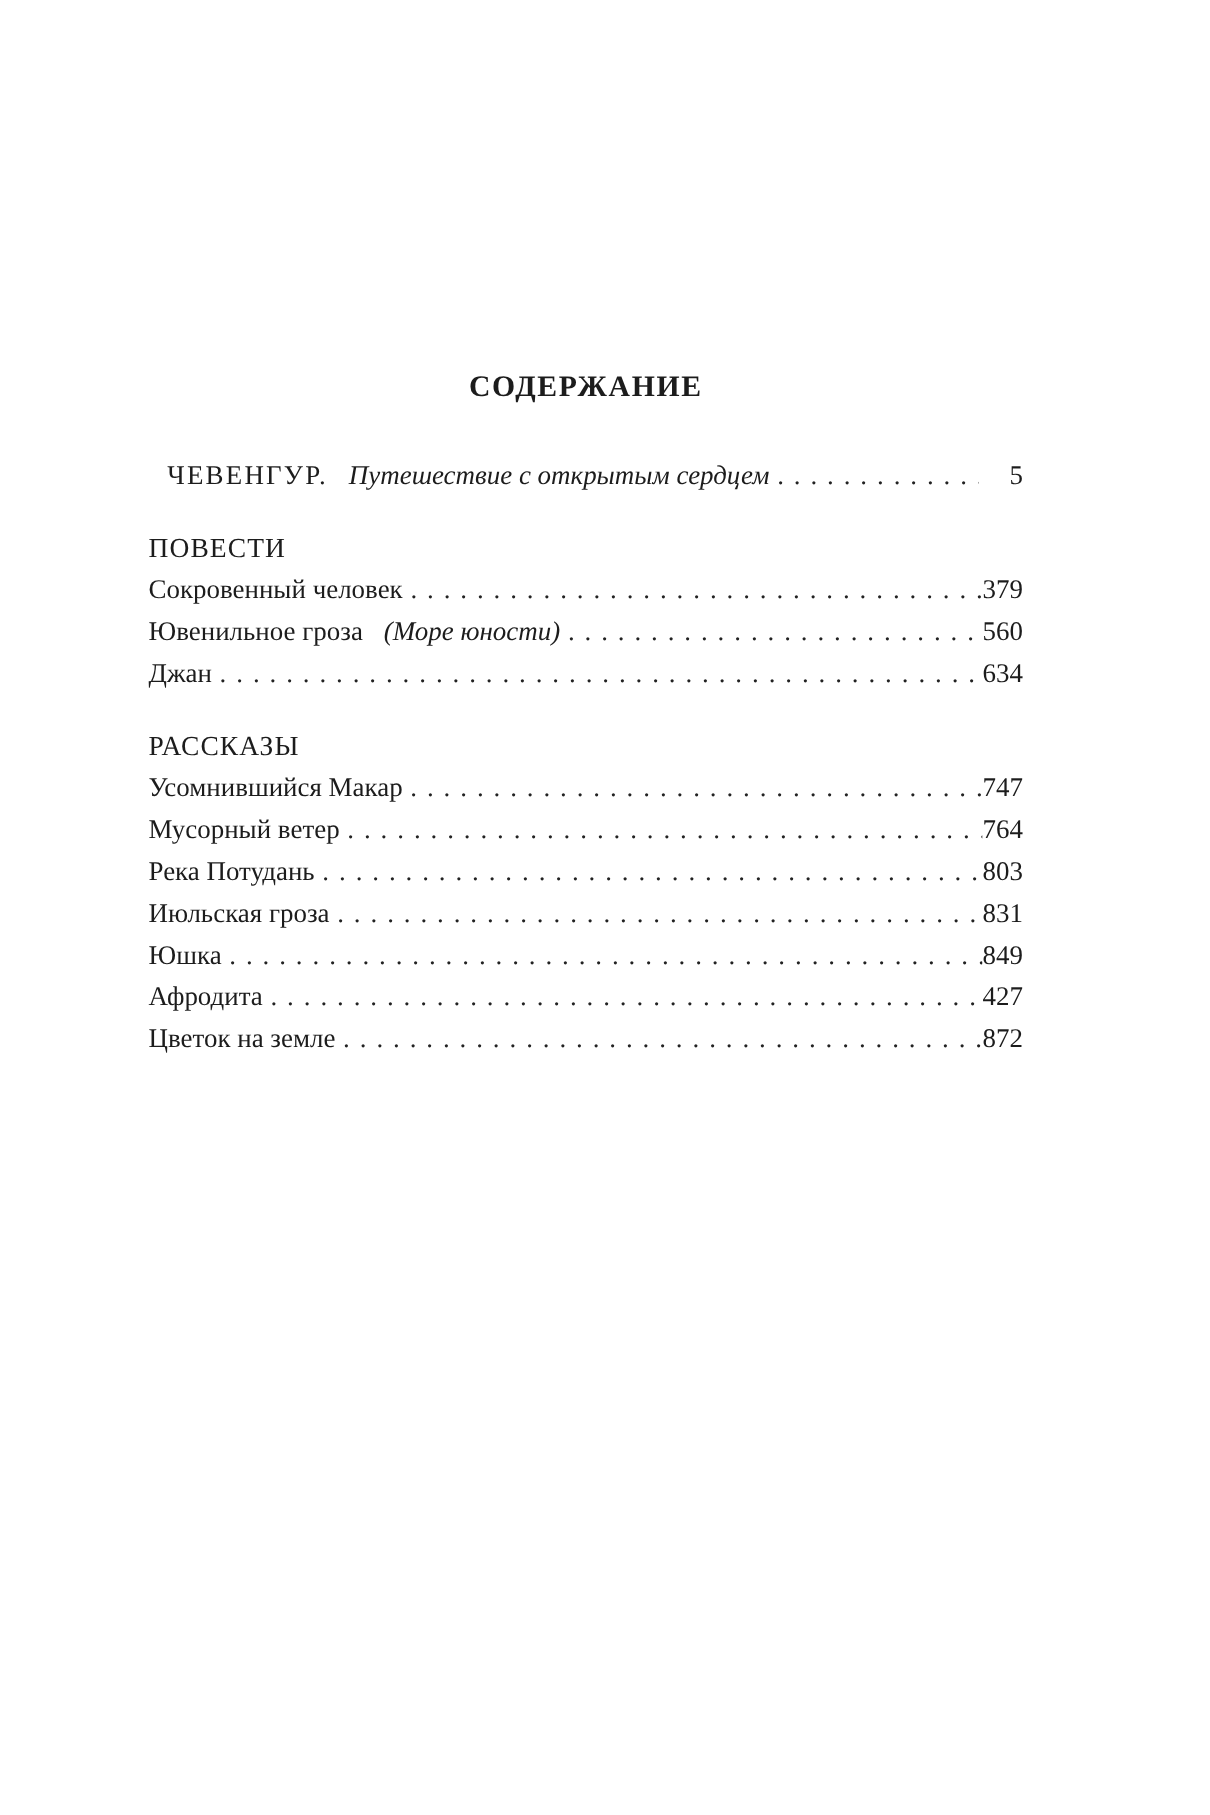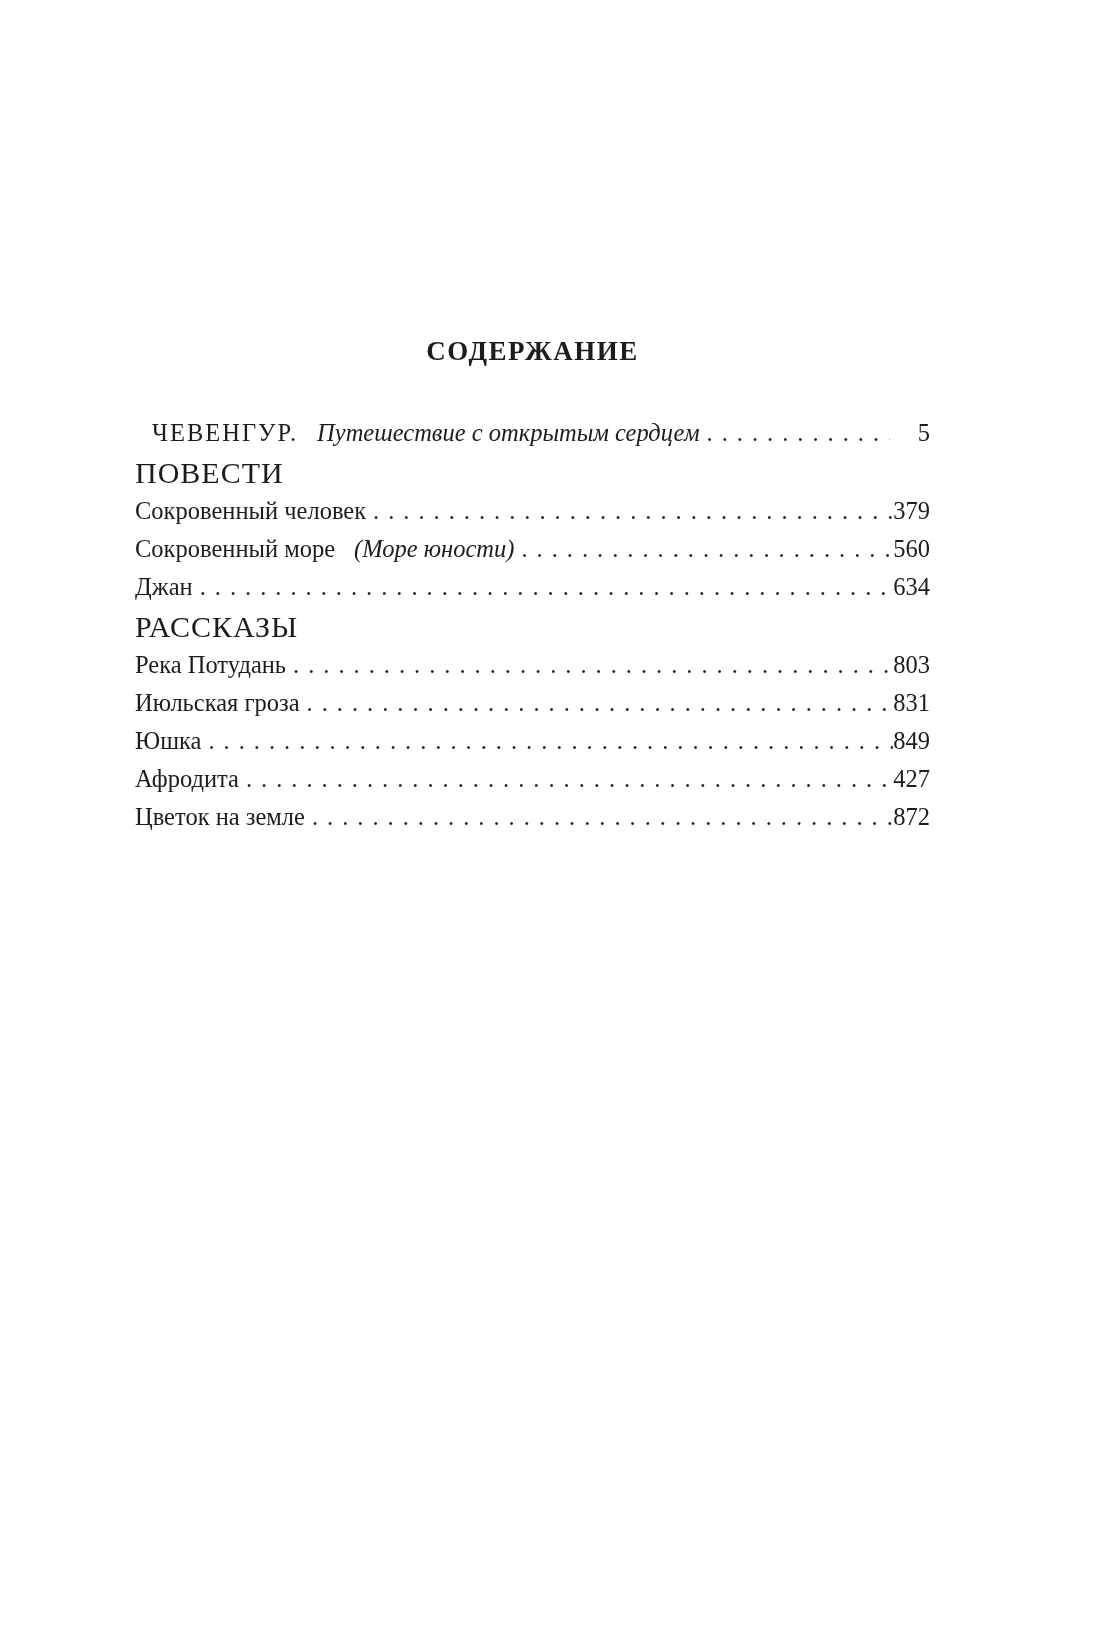--- a/index.html
+++ b/index.html
@@ -28,22 +28,22 @@
     text-align: center;
     font-weight: bold;
     font-size: 27px;
     letter-spacing: 1.5px;
     line-height: 38px;
   }
   .first-entry {
     margin-top: 44px;
   }
   .section-heading {
-    margin-top: 2px;
-    font-size: 30px;
+    margin-top: 28px;
+    font-size: 25px;
     line-height: 38px;
     letter-spacing: 1px;
   }
   .row {
     display: flex;
     align-items: baseline;
     font-size: 24.5px;
     line-height: 38px;
     white-space: nowrap;
   }
@@ -92,35 +92,45 @@
   <div class="section-heading">ПОВЕСТИ</div>
 
   <div class="row">
     <span>Сокровенный человек</span>
     <span class="dots"></span>
     <span class="pg">379</span>
   </div>
 
 
   <div class="row">
-    <span>Сокровенный море</span>
+    <span>Ювенильное гроза</span>
     <span class="italic">(Море юности)</span>
     <span class="dots"></span>
     <span class="pg">560</span>
   </div>
 
   <div class="row">
     <span>Джан</span>
     <span class="dots"></span>
     <span class="pg">634</span>
   </div>
 
   <div class="section-heading">РАССКАЗЫ</div>
 
+  <div class="row">
+    <span>Усомнившийся Макар</span>
+    <span class="dots"></span>
+    <span class="pg">747</span>
+  </div>
 
+  <div class="row">
+    <span>Мусорный ветер</span>
+    <span class="dots"></span>
+    <span class="pg">764</span>
+  </div>
 
 
   <div class="row">
     <span>Река Потудань</span>
     <span class="dots"></span>
     <span class="pg">803</span>
   </div>
 
   <div class="row">
     <span>Июльская гроза</span>

